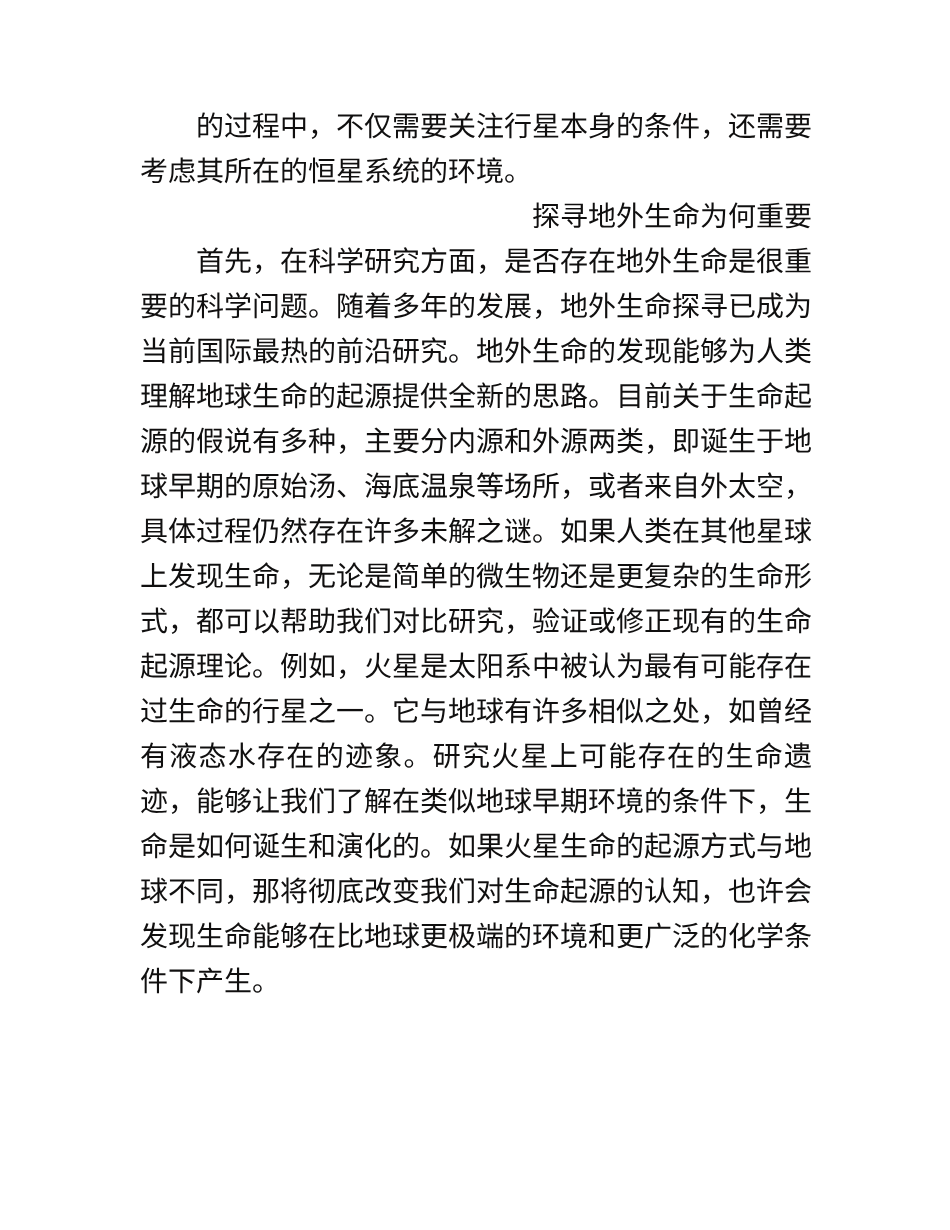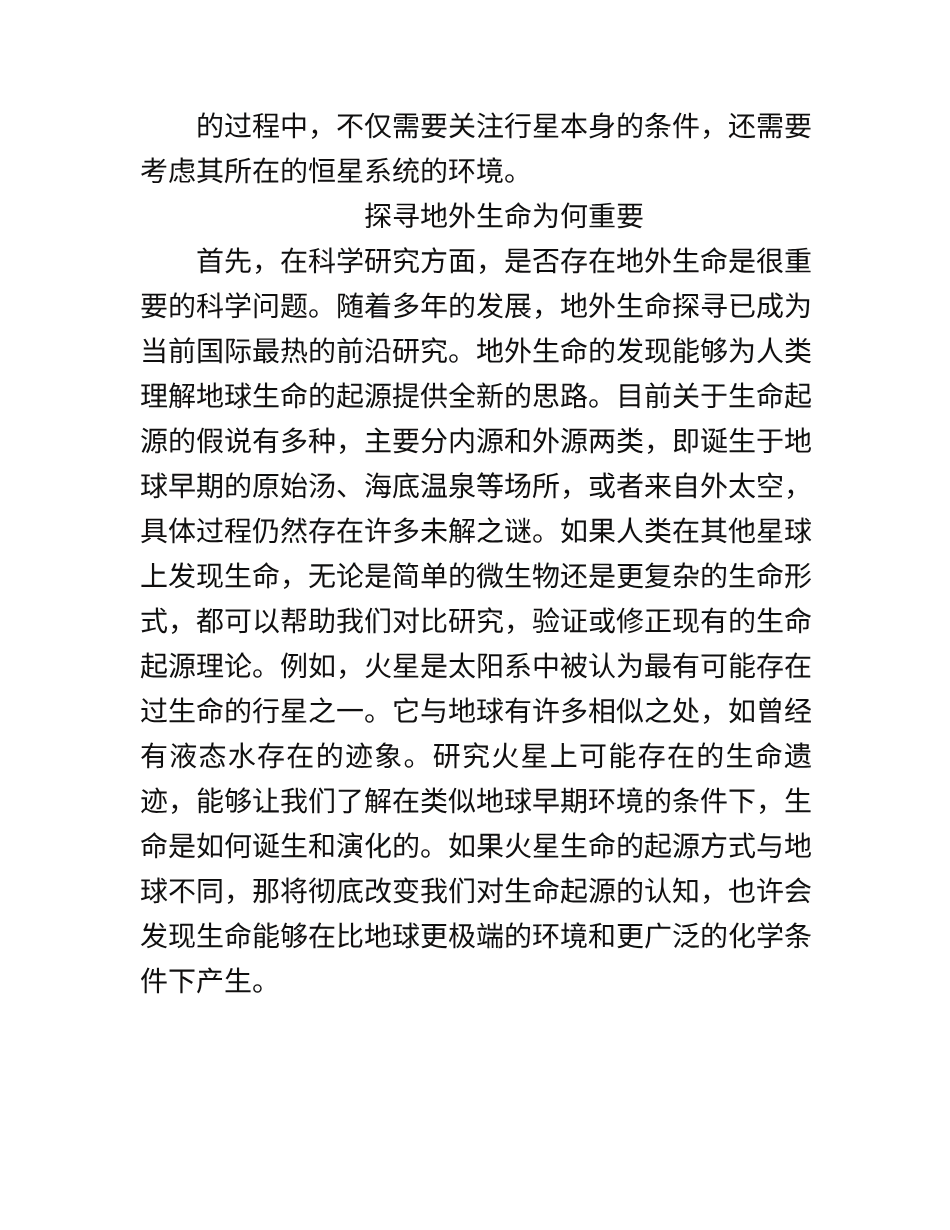--- a/index.html
+++ b/index.html
@@ -32,21 +32,21 @@
     color: #100f0f;
     text-align: justify;
     text-justify: inter-character;
     text-indent: 56px;
     font-weight: 400;
     letter-spacing: 0;
     word-break: break-all;
     overflow-wrap: break-word;
   }
   .para.heading-line {
-    text-align: center;
+    text-align: right;
   }
 </style>
 </head>
 <body>
 
 <div class="page">
   <div class="text-column">
 
     <p class="para">的过程中，不仅需要关注行星本身的条件，还需要考虑其所在的恒星系统的环境。</p>
 

